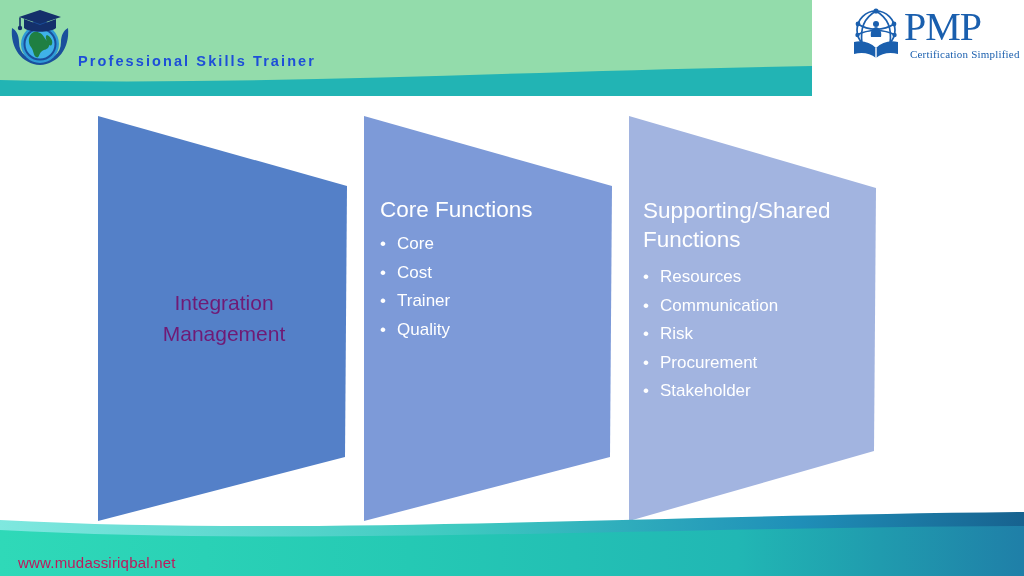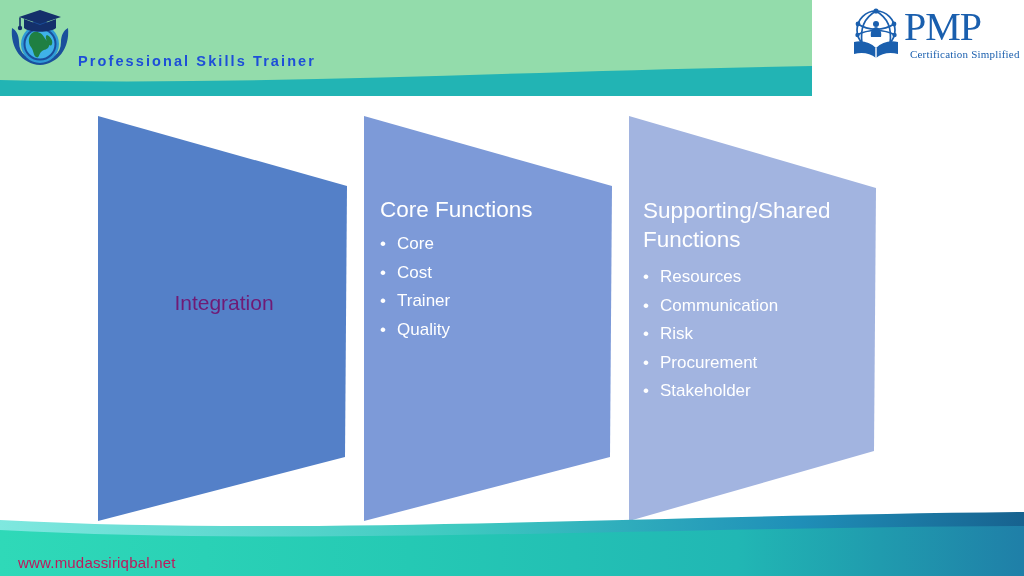--- a/index.html
+++ b/index.html
@@ -249,20 +249,21 @@
   </div>
 
   <svg class="shapes-layer" viewBox="0 0 1024 576">
     <polygon points="98,116 347,186 345,457 98,521" fill="#5480c8"></polygon>
     <polygon points="364,116 612,186 610,457 364,521" fill="#7d9ad8"></polygon>
     <polygon points="629,116 876,188 874,451 629,521" fill="#a2b4e0"></polygon>
   </svg>
 
   <div class="shape1-label">
     <div>Integration</div>
+    <div>Management</div>
   </div>
 
   <div class="shape-text shape2-text">
     <div class="shape-title">Core Functions</div>
     <ul class="shape-list">
       <li>Core</li>
       <li>Cost</li>
       <li>Trainer</li>
       <li>Quality</li>
     </ul>

